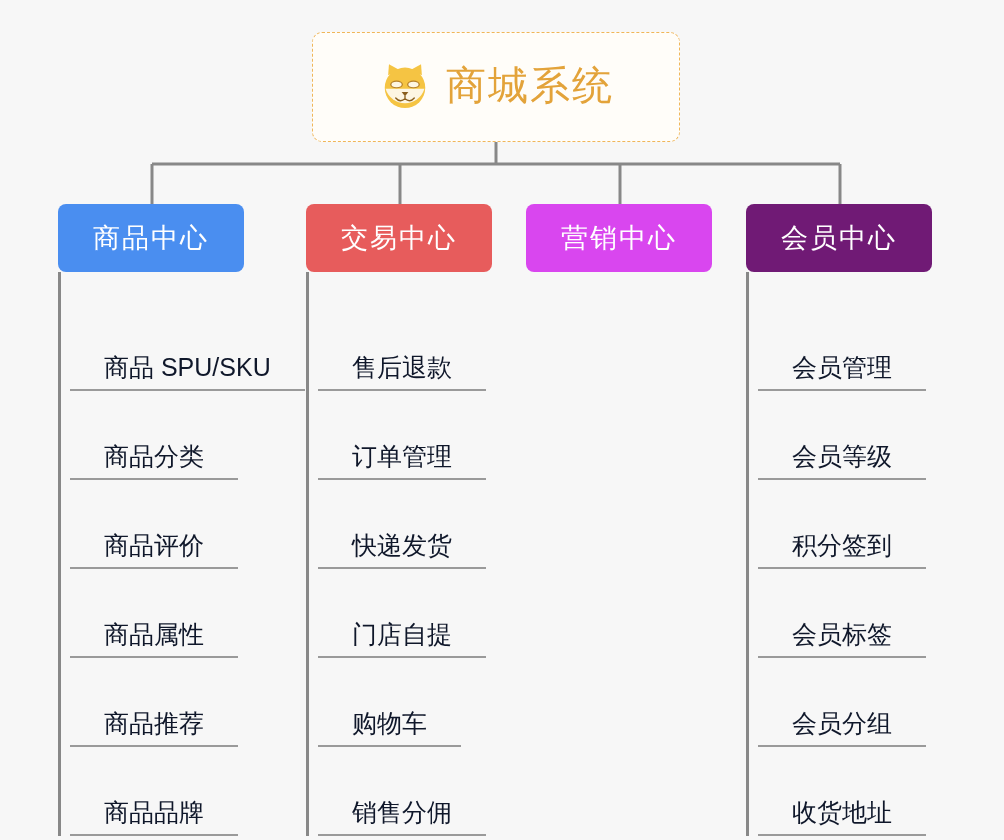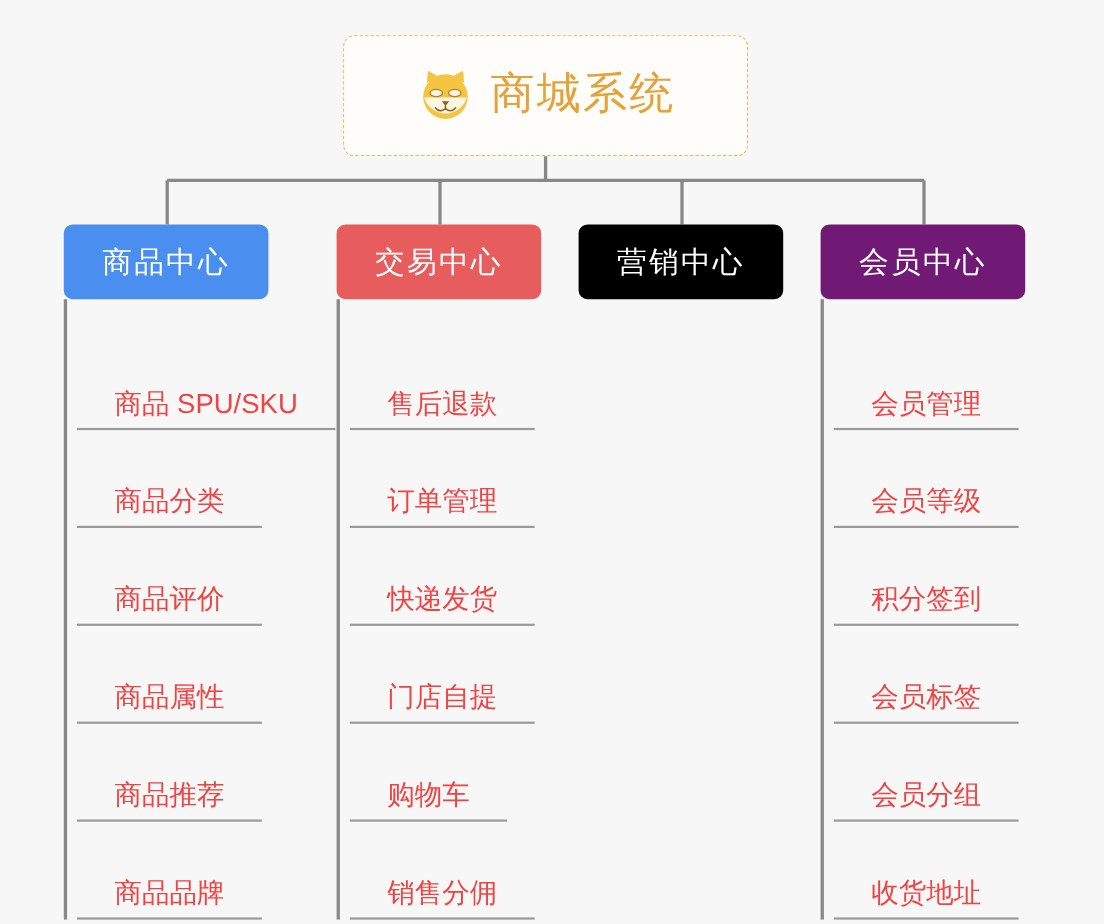--- a/index.html
+++ b/index.html
@@ -111,21 +111,21 @@
     display: flex;
     align-items: flex-end;
     padding-left: 0;
   }
   .leaf-inner {
     display: inline-block;
     margin-left: 12px;
     border-bottom: 2px solid #9a9a9a;
     padding: 0 34px 8px 34px;
     font-size: 25px;
-    color: #ef4444;
+    color: #0f172a;
     line-height: 1.1;
     white-space: nowrap;
   }
 </style>
 </head>
 <body>
 
 <div id="mindmap">
 
   <svg id="connectors" viewBox="0 0 1004 840" width="1004" height="840" aria-hidden="true">
@@ -208,21 +208,21 @@
           </div>
           <div class="leaf-item">
             <span class="leaf-inner">购物车</span>
           </div>
           <div class="leaf-item">
             <span class="leaf-inner">销售分佣</span>
           </div>
         </div>
       </div>
       <div class="branch" style="left: 526px; width: 186px;">
-        <div class="branch-header" style="background: #000000;">
+        <div class="branch-header" style="background: #d946ef;">
           <span>营销中心</span>
         </div>
       </div>
       <div class="branch" style="left: 746px; width: 186px;">
         <div class="branch-header" style="background: #701a75;">
           <span>会员中心</span>
         </div>
         <div class="leaf-list">
           <div class="leaf-item">
             <span class="leaf-inner">会员管理</span>

